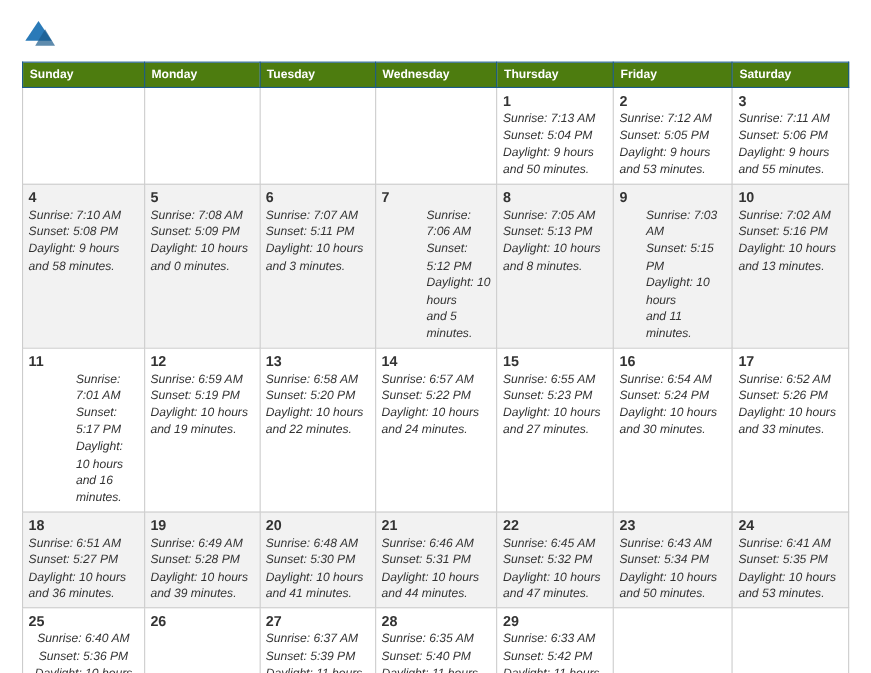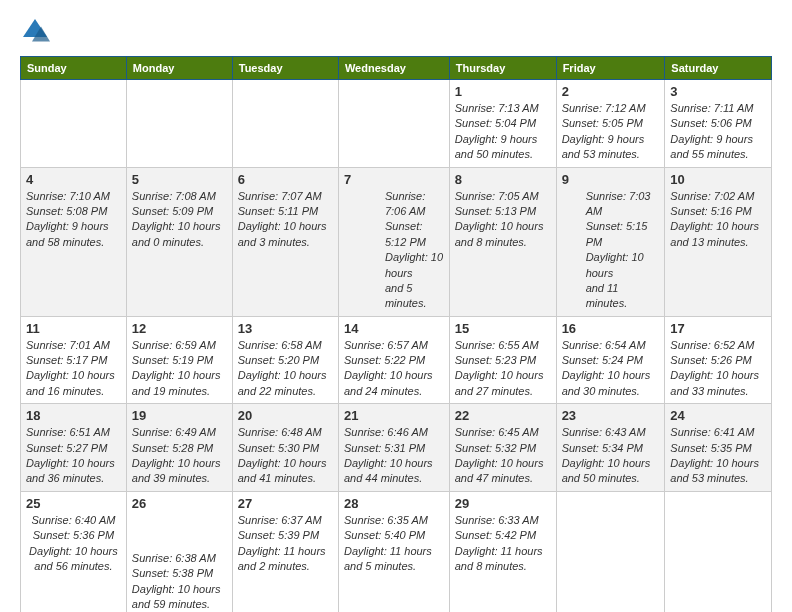--- a/index.html
+++ b/index.html
@@ -205,21 +205,21 @@
             <div class="cell-day">10</div>
             <div class="cell-info" style="white-space: pre-line;">Sunrise: 7:02 AM
 Sunset: 5:16 PM
 Daylight: 10 hours
 and 13 minutes.</div>
           </td>
         </tr>
         <tr>
           <td>
             <div class="cell-day">11</div>
-            <div class="cell-info" style="white-space: pre-line;">Sunrise: 7:01 AM
+            <div class="cell-info" style="white-space: pre-line; margin-left: 43px;">Sunrise: 7:01 AM
 Sunset: 5:17 PM
 Daylight: 10 hours
 and 16 minutes.</div>
           </td>
           <td>
             <div class="cell-day">12</div>
             <div class="cell-info" style="white-space: pre-line;">Sunrise: 6:59 AM
 Sunset: 5:19 PM
 Daylight: 10 hours
 and 19 minutes.</div>

